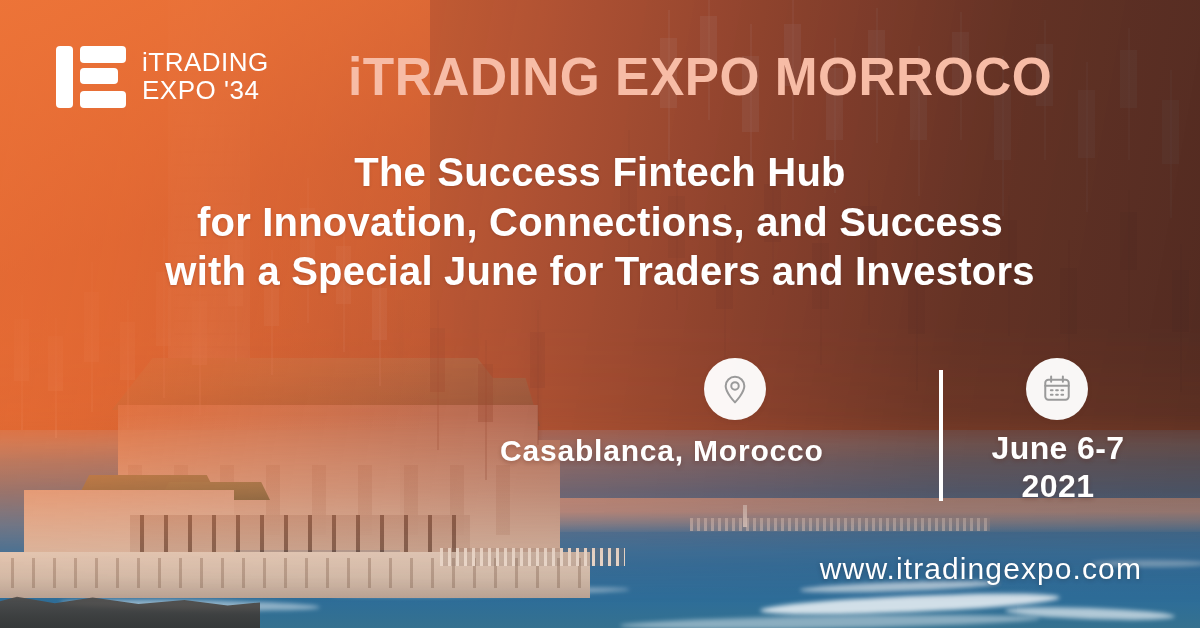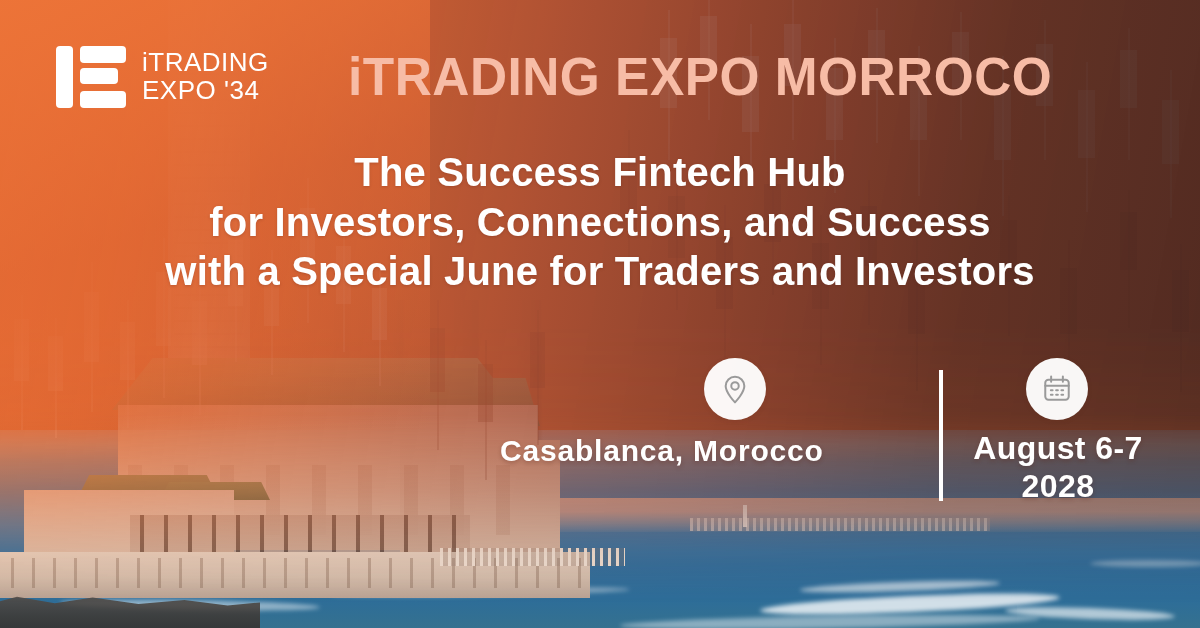--- a/index.html
+++ b/index.html
@@ -563,21 +563,21 @@
       <div class="logo-text">
         <div class="logo-l1">iTRADING</div>
         <div class="logo-l2">EXPO '34</div>
       </div>
     </div>
 
     <div class="title">iTRADING EXPO MORROCO</div>
 
     <div class="subtitle">
       <span class="line">The Success Fintech Hub</span>
-      <span class="line">for Investors, Connections, and Success</span>
+      <span class="line">for Innovation, Connections, and Success</span>
       <span class="line">with a Special June for Traders and Investors</span>
     </div>
 
     <div class="info">
 
       <div class="icon-circle pin-circle">
         <svg width="32" height="32" viewBox="0 0 24 24" fill="none" stroke="#9a9a9a" stroke-width="1.5" stroke-linecap="round" stroke-linejoin="round">
           <path d="M12 22s7-7.1 7-12.2A7 7 0 0 0 5 9.8C5 14.9 12 22 12 22z"></path>
           <circle cx="12" cy="9.7" r="2.8"></circle>
         </svg>
@@ -589,20 +589,21 @@
 
       <div class="icon-circle cal-circle">
         <svg width="32" height="32" viewBox="0 0 24 24" fill="none" stroke="#9a9a9a" stroke-width="1.5" stroke-linecap="round" stroke-linejoin="round">
           <rect x="3.2" y="5" width="17.6" height="15" rx="2.4"></rect>
           <path d="M7.6 2.6v4M16.4 2.6v4M3.2 9.6h17.6"></path>
           <path d="M7.4 13h1.3M11.35 13h1.3M15.3 13h1.3M7.4 16.4h1.3M11.35 16.4h1.3M15.3 16.4h1.3"></path>
         </svg>
       </div>
 
       <div class="info-label date-label">
-        <span>August 6-7</span>
-        <span class="d2">2028</span>
+        <span>June 6-7</span>
+        <span class="d2">2021</span>
       </div>
     </div>
 
+    <div class="website">www.itradingexpo.com</div>
 
   </div>
 </div>
 
 </body></html>

